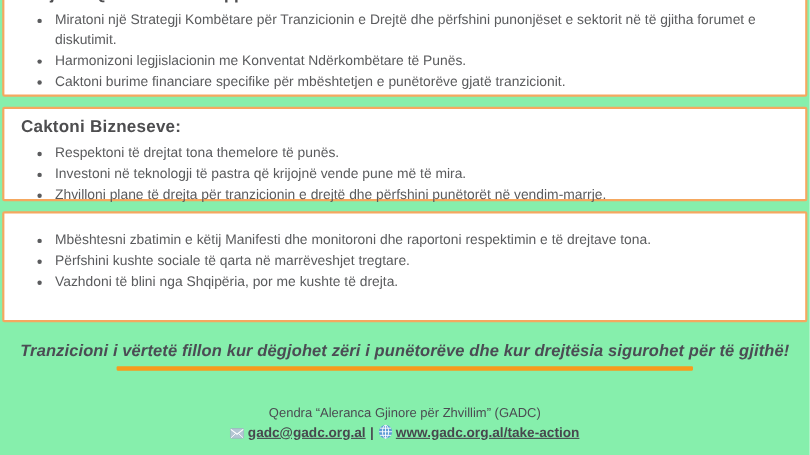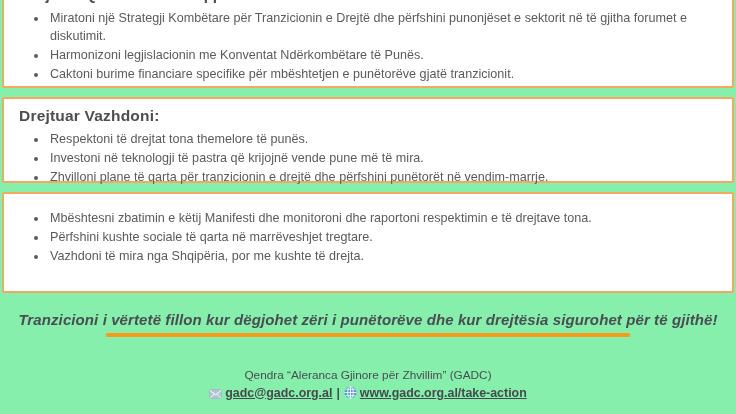--- a/index.html
+++ b/index.html
@@ -62,33 +62,33 @@
   <section class="box box-gov">
     <h2 class="box-title">Drejtuar Qeverisë së Shqipërisë:</h2>
     <ul>
       <li>Miratoni një Strategji Kombëtare për Tranzicionin e Drejtë dhe përfshini punonjëset e sektorit në të gjitha forumet e diskutimit.</li>
       <li>Harmonizoni legjislacionin me Konventat Ndërkombëtare të Punës.</li>
       <li>Caktoni burime financiare specifike për mbështetjen e punëtorëve gjatë tranzicionit.</li>
     </ul>
   </section>
 
   <section class="box box-biz">
-    <h2 class="box-title">Drejtuar Vazhdoni:</h2>
+    <h2 class="box-title">Caktoni Bizneseve:</h2>
     <ul>
       <li>Respektoni të drejtat tona themelore të punës.</li>
       <li>Investoni në teknologji të pastra që krijojnë vende pune më të mira.</li>
-      <li>Zhvilloni plane të qarta për tranzicionin e drejtë dhe përfshini punëtorët në vendim-marrje.</li>
+      <li>Zhvilloni plane të drejta për tranzicionin e drejtë dhe përfshini punëtorët në vendim-marrje.</li>
     </ul>
   </section>
 
   <section class="box box-intl">
     <ul>
       <li>Mbështesni zbatimin e këtij Manifesti dhe monitoroni dhe raportoni respektimin e të drejtave tona.</li>
       <li>Përfshini kushte sociale të qarta në marrëveshjet tregtare.</li>
-      <li>Vazhdoni të mira nga Shqipëria, por me kushte të drejta.</li>
+      <li>Vazhdoni të blini nga Shqipëria, por me kushte të drejta.</li>
     </ul>
   </section>
 
   <div class="tagline">
     <div class="tagline-text">Tranzicioni i vërtetë fillon kur dëgjohet zëri i punëtorëve dhe kur drejtësia sigurohet për të gjithë!</div>
     <div class="tagline-underline"></div>
   </div>
 
   <div class="footer">
     <p class="footer-org">Qendra “Aleranca Gjinore për Zhvillim” (GADC)</p>

